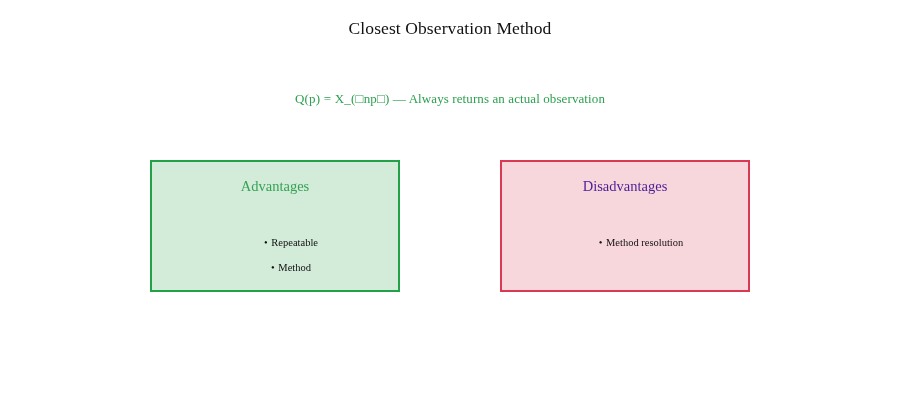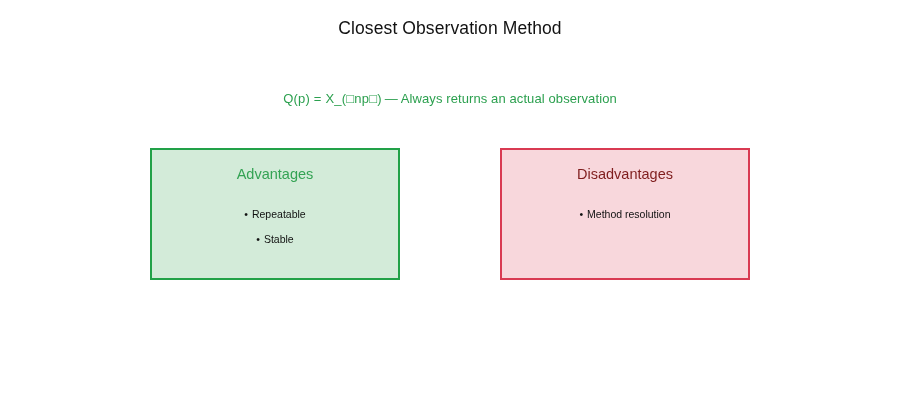--- a/index.html
+++ b/index.html
@@ -11,20 +11,21 @@
   body {
     font-family: "Liberation Sans", sans-serif;
     -webkit-font-smoothing: antialiased;
   }
   #canvas {
     position: relative;
     width: 900px;
     height: 300px;
     background: #ffffff;
     overflow: hidden;
+    font-family: Liberation Serif, serif;
   }
 
   
   .page-title {
     position: absolute;
     left: 0;
     top: 18px;
     width: 900px;
     text-align: center;
     font-size: 17.5px;
@@ -46,21 +47,21 @@
     color: #2ca04f;
     white-space: nowrap;
   }
   .formula-expr { letter-spacing: 0.2px; }
   .formula-sep  { padding: 0 3px; }
   .formula-note { letter-spacing: 0.1px; margin-top: 24px; }
 
   
   .panel {
     position: absolute;
-    top: 148px;
+    top: 160px;
     width: 250px;
     height: 132px;
     box-sizing: border-box;
     border-style: solid;
     border-width: 2px;
   }
   .panel-advantages {
     left: 150px;
     background: #d3ebd9;
     border-color: #22a148;
@@ -75,28 +76,28 @@
     position: absolute;
     left: 0;
     top: 16px;
     width: 100%;
     text-align: center;
     font-size: 14.5px;
     font-weight: 400;
     white-space: nowrap;
   }
   .panel-advantages .panel-heading { color: #34a354; }
-  .panel-disadvantages .panel-heading { color: #7f1d1d; }
+  .panel-disadvantages .panel-heading { color: #4c1d95; }
 
   .panel-items {
     position: absolute;
     left: 0;
     top: 52px;
     width: 100%;
-    margin: 0;
+    margin: 16px;
     padding: 0;
     list-style: none;
   }
   .panel-item {
     height: 25px;
     line-height: 25px;
     text-align: center;
     font-size: 10.5px;
     font-weight: 400;
     color: #111111;
@@ -112,21 +113,21 @@
   <div class="page-title">Closest Observation Method</div>
 
   <div class="formula-line">
     <span class="formula-expr">Q(p) = X_(□np□)</span><span class="formula-sep">—</span><span class="formula-note">Always returns an actual observation</span>
   </div>
 
   <div class="panel panel-advantages">
     <div class="panel-heading">Advantages</div>
     <ul class="panel-items">
       <li class="panel-item"><span class="bullet-glyph">•</span> <span>Repeatable</span></li>
-      <li class="panel-item"><span class="bullet-glyph">•</span> <span>Stable</span></li>
+      <li class="panel-item"><span class="bullet-glyph">•</span> <span>Method</span></li>
     </ul>
   </div>
 
   <div class="panel panel-disadvantages">
     <div class="panel-heading">Disadvantages</div>
     <ul class="panel-items">
       <li class="panel-item"><span class="bullet-glyph">•</span> <span>Method resolution</span></li>
     </ul>
   </div>
 

